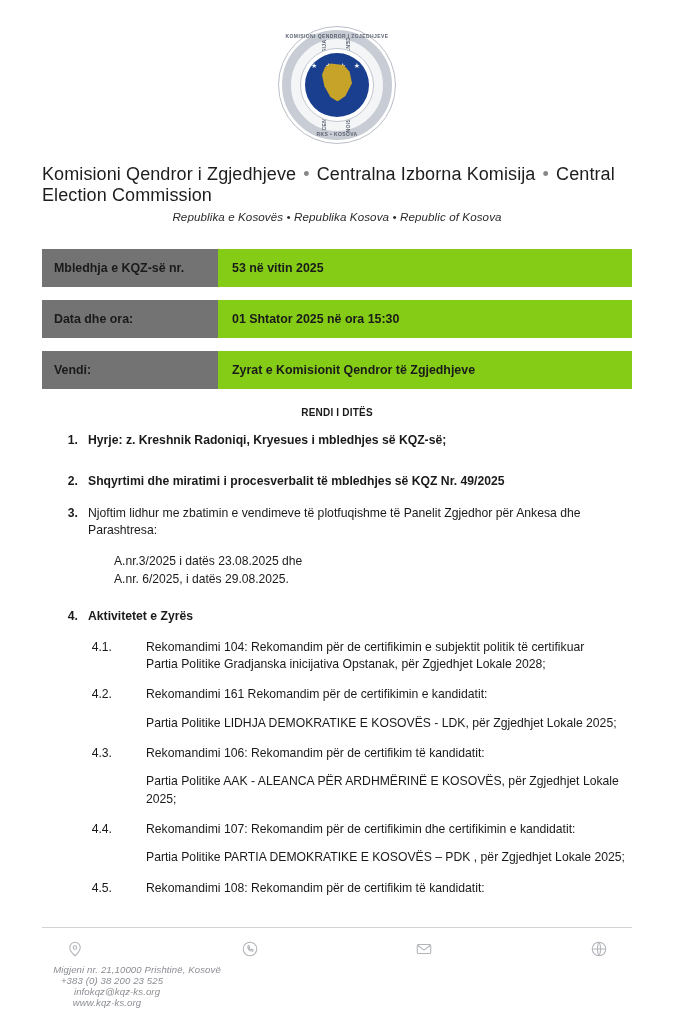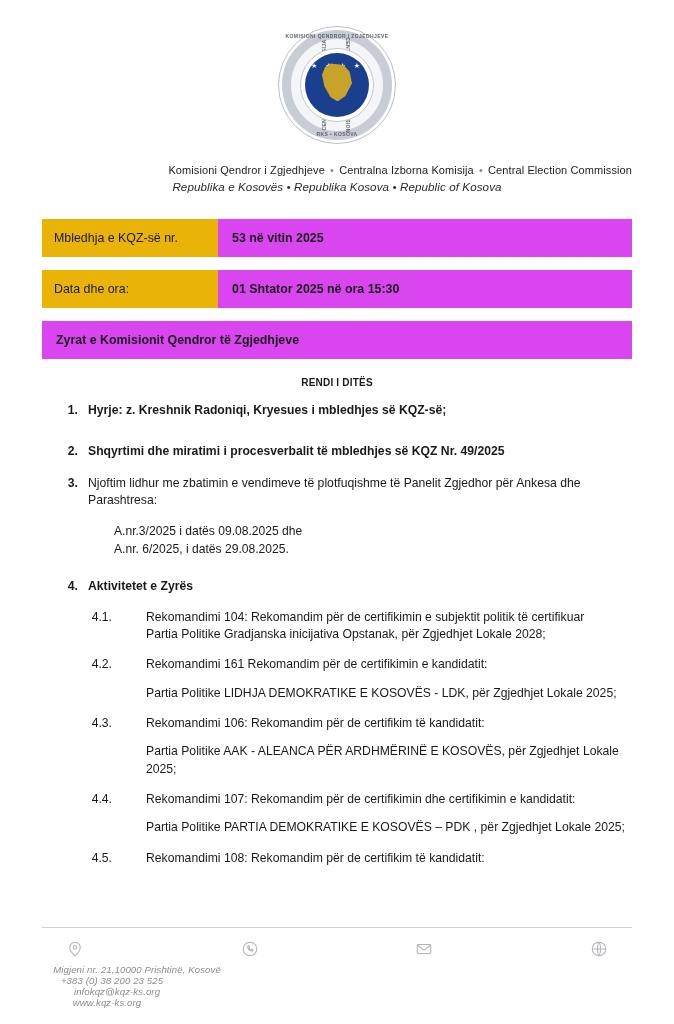--- a/index.html
+++ b/index.html
@@ -94,22 +94,22 @@
     position: absolute;
     white-space: nowrap;
     font-weight: bold;
   }
   .emblem .bt-top { top: 7px; left: 50%; transform: translateX(-50%); }
   .emblem .bt-bottom { bottom: 7px; left: 50%; transform: translateX(-50%); }
   .emblem .bt-left { left: 1px; top: 50%; transform: translateY(-50%) rotate(-90deg); transform-origin: center; }
   .emblem .bt-right { right: 1px; top: 50%; transform: translateY(-50%) rotate(90deg); transform-origin: center; }
 
   .org-line {
-    text-align: right;
-    font-size: 11px;
+    text-align: left;
+    font-size: 18px;
     color: #1d1d1d;
     letter-spacing: .1px;
     margin-top: 10px;
   }
   .org-line .sep { color: #888; padding: 0 2px; }
   .org-sub {
     text-align: center;
     font-size: 11.6px;
     font-style: italic;
     color: #2a2a2a;
@@ -121,32 +121,32 @@
   .meta {
     margin-top: 26px;
   }
   .meta-row {
     display: flex;
     align-items: stretch;
     margin-bottom: 13px;
     min-height: 38px;
   }
   .meta-label {
-    background: #eab308;
+    background: #737373;
     width: 176px;
     flex: 0 0 176px;
     display: flex;
     align-items: center;
     padding: 0 12px;
     font-size: 12.4px;
-    font-weight: normal;
+    font-weight: bold;
     color: #1a1a1a;
   }
   .meta-value {
-    background: #d946ef;
+    background: #84cc16;
     flex: 1;
     display: flex;
     align-items: center;
     padding: 0 14px;
     font-size: 12.4px;
     font-weight: bold;
     color: #1a1a1a;
   }
 
   
@@ -296,20 +296,21 @@
   <div class="meta">
     <div class="meta-row">
       <div class="meta-label">Mbledhja e KQZ-së nr.</div>
       <div class="meta-value">53 në vitin 2025</div>
     </div>
     <div class="meta-row">
       <div class="meta-label">Data dhe ora:</div>
       <div class="meta-value">01 Shtator  2025 në ora 15:30</div>
     </div>
     <div class="meta-row">
+      <div class="meta-label">Vendi:</div>
       <div class="meta-value">Zyrat e Komisionit Qendror të Zgjedhjeve</div>
     </div>
   </div>
 
   <div class="agenda-title">RENDI I DITËS</div>
 
   <div class="item lvl1 bold">
     <div class="num">1.</div>
     <div class="txt">Hyrje: z. Kreshnik Radoniqi, Kryesues i mbledhjes së KQZ-së;</div>
   </div>
@@ -318,21 +319,21 @@
     <div class="num">2.</div>
     <div class="txt">Shqyrtimi dhe miratimi i procesverbalit të mbledhjes së KQZ Nr. 49/2025</div>
   </div>
 
   <div class="item lvl1" style="margin-top:14px;">
     <div class="num">3.</div>
     <div class="txt">Njoftim lidhur me zbatimin e vendimeve të plotfuqishme të Panelit Zgjedhor për Ankesa dhe Parashtresa:</div>
   </div>
 
   <div class="subnote">
-    <div>A.nr.3/2025 i datës 09.08.2025 dhe</div>
+    <div>A.nr.3/2025 i datës 23.08.2025 dhe</div>
     <div>A.nr. 6/2025, i datës 29.08.2025.</div>
   </div>
 
   <div class="item lvl1 bold" style="margin-top:20px;">
     <div class="num">4.</div>
     <div class="txt">Aktivitetet e Zyrës</div>
   </div>
 
   <div class="item lvl2">
     <div class="num">4.1.</div>

